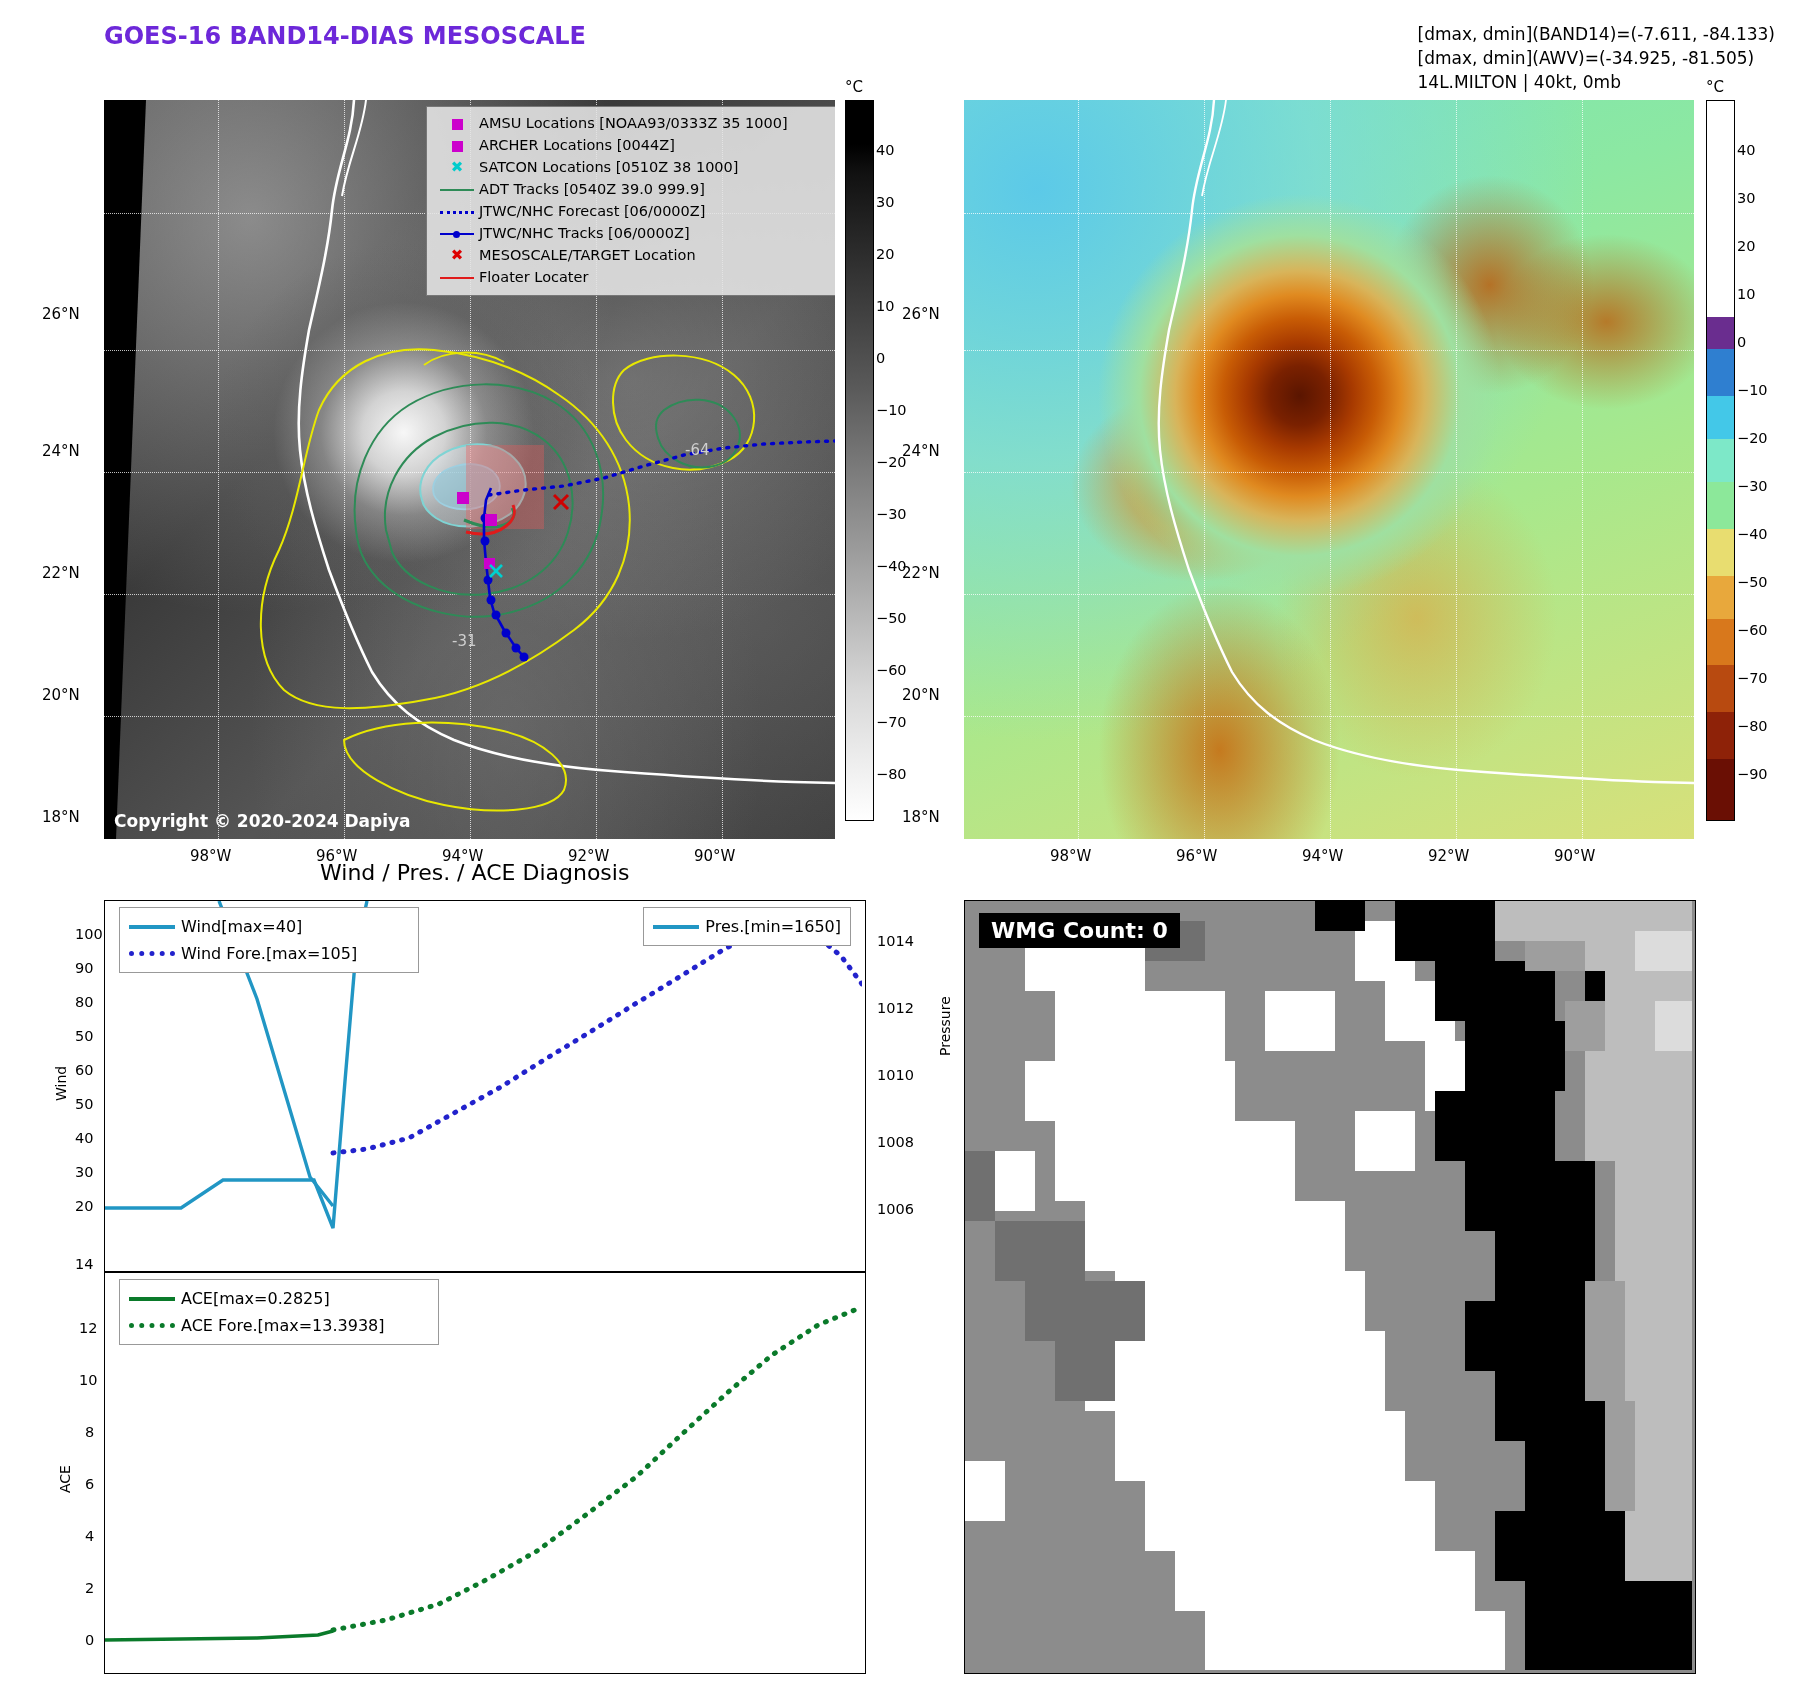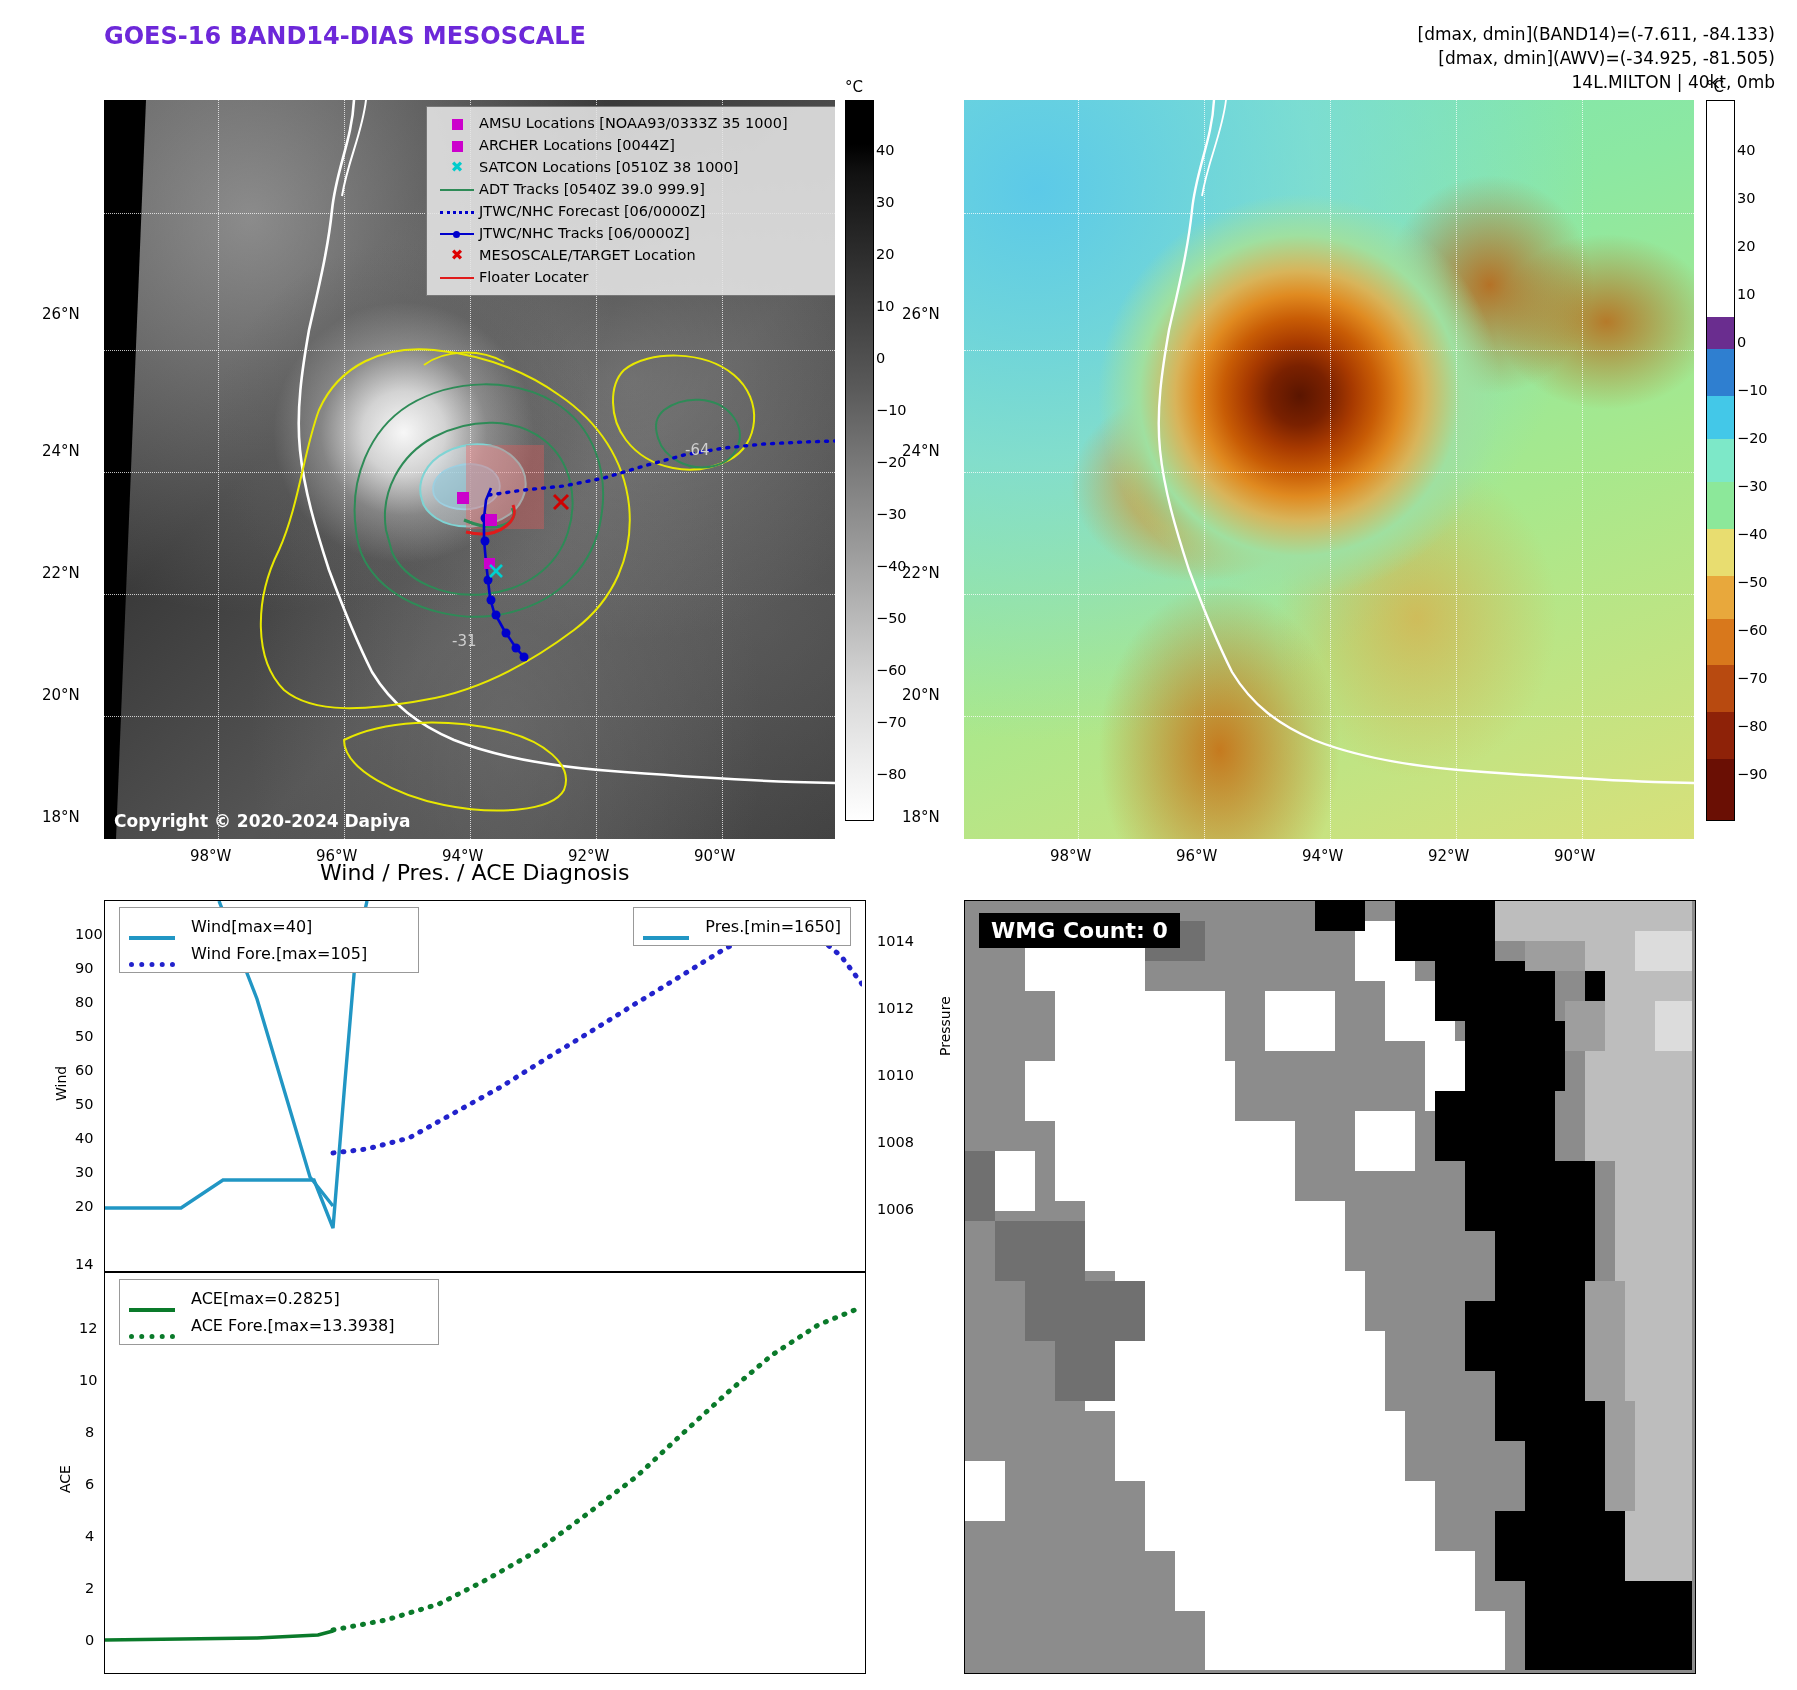--- a/index.html
+++ b/index.html
@@ -1,21 +1,21 @@
 <!DOCTYPE html>
 <html><head>
 <meta charset="utf-8">
 <style>
   html,body{margin:0;padding:0;background:#ffffff;}
   body{width:1797px;height:1690px;font-family:"DejaVu Sans",sans-serif;color:#000;position:relative;overflow:hidden;}
   .panel{position:absolute;}
 
   
   #title-block{position:absolute;left:104px;top:20px;font-size:24px;line-height:33px;color:#6d28d9;font-weight:bold;}
-  #header-right{position:absolute;right:22px;top:22px;text-align:right;font-size:17px;line-height:24px;}
+  #header-right{position:absolute;right:22px;top:22px;text-align:left;font-size:17px;line-height:24px;}
 
   
   #ir-panel{left:104px;top:100px;width:731px;height:739px;}
   #ir-img{position:absolute;left:0;top:0;width:731px;height:739px;background:#2b2b2b;overflow:hidden;}
   .axis-label{position:absolute;font-size:15px;color:#000;}
 
   
   .greybase{position:absolute;inset:0;
      background:
        radial-gradient(circle at 41% 45%, rgba(255,255,255,0.95) 0%, rgba(230,230,230,0.85) 7%, rgba(160,160,160,0.6) 14%, rgba(90,90,90,0.25) 22%, rgba(0,0,0,0) 32%),
@@ -65,21 +65,21 @@
        radial-gradient(ellipse at 62% 70%, rgba(226,160,60,0.6) 0%, rgba(0,0,0,0) 22%),
        radial-gradient(ellipse at 10% 12%, rgba(90,200,235,0.95) 0%, rgba(120,215,235,0.6) 30%, rgba(0,0,0,0) 60%),
        linear-gradient(160deg,#78e4b4 0%,#8ce8a2 30%,#a8e88c 60%,#d8e07a 100%);
   }
 
   
   #wind-title{position:absolute;left:320px;top:860px;font-size:22px;}
   #wind-panel{left:104px;top:900px;width:760px;height:370px;border:1.5px solid #000;background:#fff;}
   #ace-panel{left:104px;top:1272px;width:760px;height:400px;border:1.5px solid #000;background:#fff;}
   .plot-legend{position:absolute;background:#fff;border:1px solid #999;padding:5px 9px;font-size:16px;line-height:27px;}
-  .plot-legend .row{display:flex;align-items:flex-end;gap:10px;}
+  .plot-legend .row{display:flex;align-items:center;}
   .plot-legend .key{width:52px;flex:0 0 52px;display:flex;align-items:center;}
   .k-solid{width:46px;height:0;border-top:4px solid #2196c4;}
   .k-dot{width:46px;height:0;border-top:5px dotted #2222cc;}
   .k-pres{width:46px;height:0;border-top:4px solid #2196c4;}
   .k-ace{width:46px;height:0;border-top:4px solid #0a7a2a;}
   .k-acef{width:46px;height:0;border-top:5px dotted #0a7a2a;}
   .ylabel{position:absolute;font-size:14px;transform:rotate(-90deg);transform-origin:left top;white-space:nowrap;}
   .ytick{position:absolute;font-size:14.5px;transform:translateY(-50%);}
 
   

